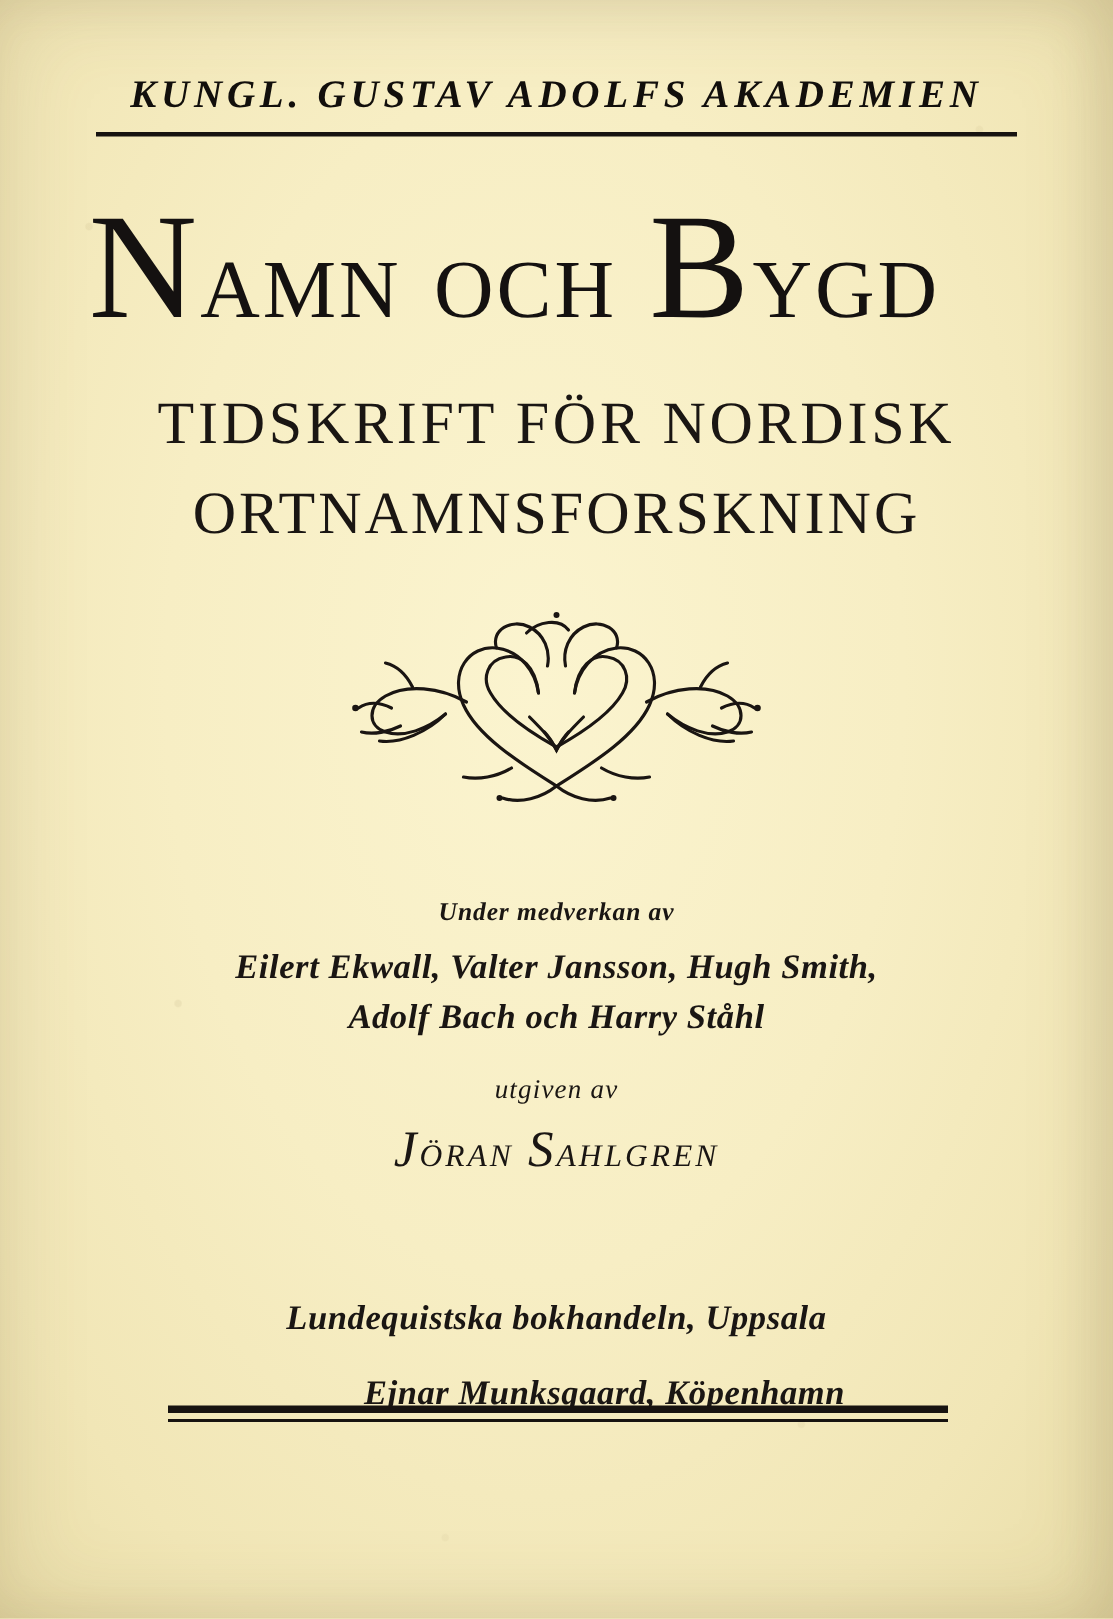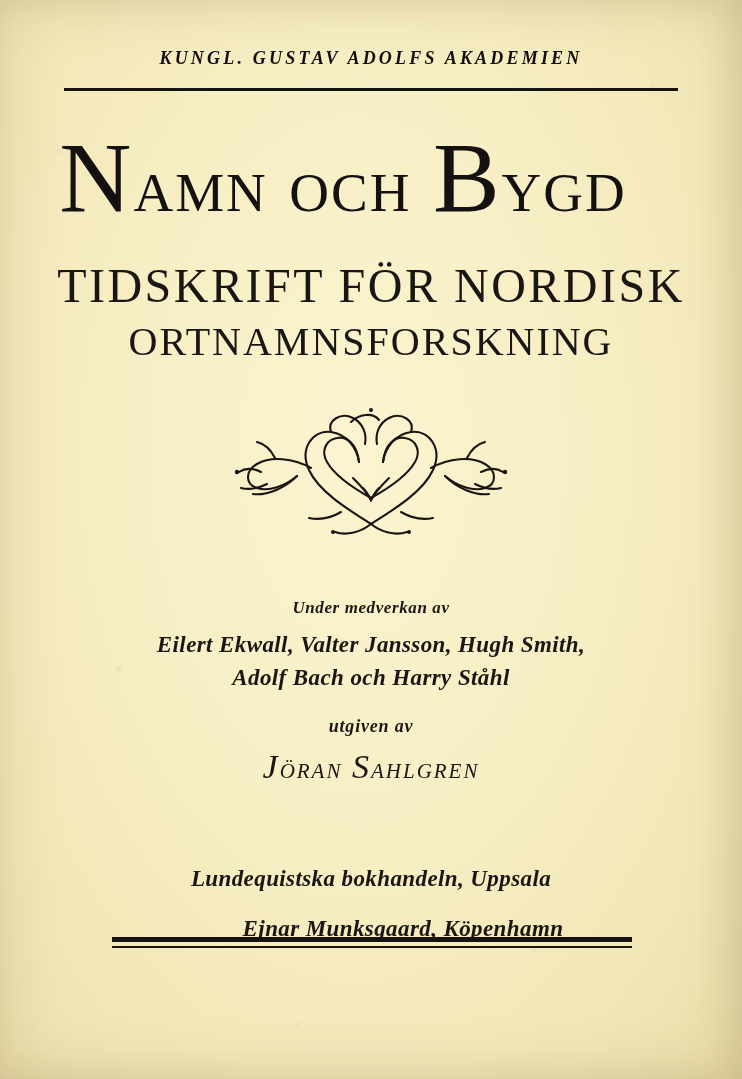--- a/index.html
+++ b/index.html
@@ -51,21 +51,21 @@
     position: absolute;
     top: 48px;
     left: 62px;
     right: 62px;
     text-align: center;
   }
   .academy-text {
     font-family: "Liberation Serif", serif;
     font-style: italic;
     font-weight: bold;
-    font-size: 18px;
+    font-size: 26px;
     letter-spacing: 3.2px;
     color: #120f0c;
     white-space: nowrap;
   }
   .rule-top {
     position: absolute;
     top: 88px;
     left: 64px;
     width: 614px;
     height: 3px;
@@ -97,21 +97,21 @@
     position: absolute;
     left: 0;
     width: 742px;
     text-align: center;
     font-family: "Liberation Serif", serif;
     color: #1a1613;
     white-space: nowrap;
   }
   .subtitle1 {
     top: 258px;
-    font-size: 48px;
+    font-size: 40px;
     letter-spacing: 2.5px;
     text-transform: uppercase;
   }
   .subtitle2 {
     top: 318px;
     font-size: 40px;
     letter-spacing: 2px;
     text-transform: uppercase;
     text-align: center;
   }
@@ -152,21 +152,21 @@
   .contrib-line.l1 { top: 632px; }
   .contrib-line.l2 { top: 665px; }
 
   .utgiven-label {
     position: absolute;
     top: 716px;
     left: 0;
     width: 742px;
     text-align: center;
     font-style: italic;
-    font-weight: bold;
+    font-weight: normal;
     font-size: 18px;
     letter-spacing: 0.8px;
   }
   .editor {
     position: absolute;
     top: 748px;
     left: 0;
     width: 742px;
     text-align: center;
     font-family: "Liberation Serif", serif;

